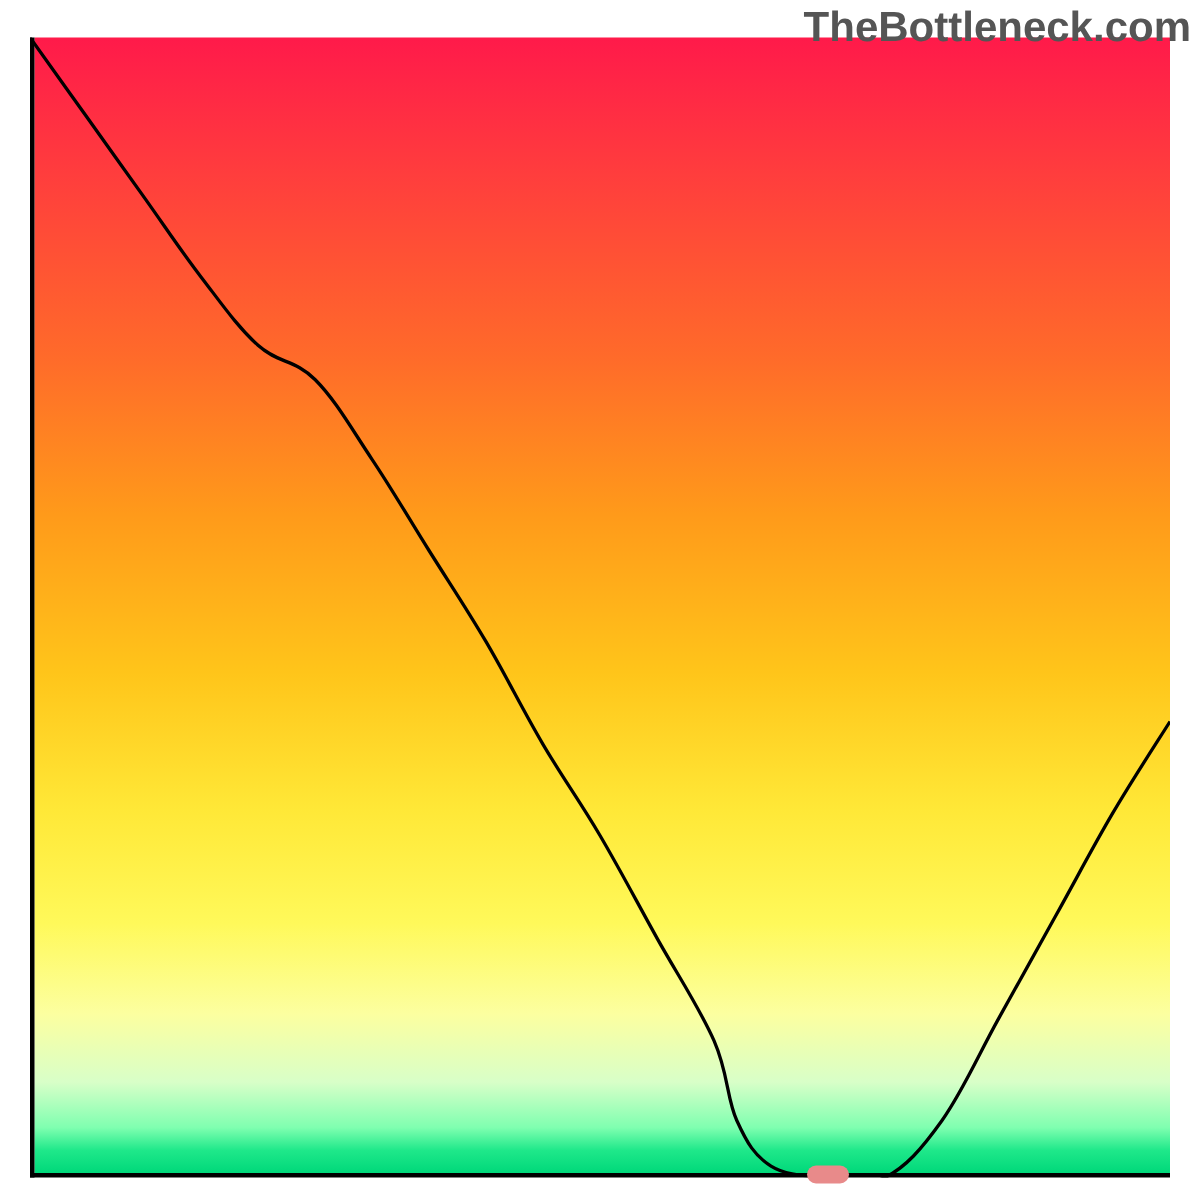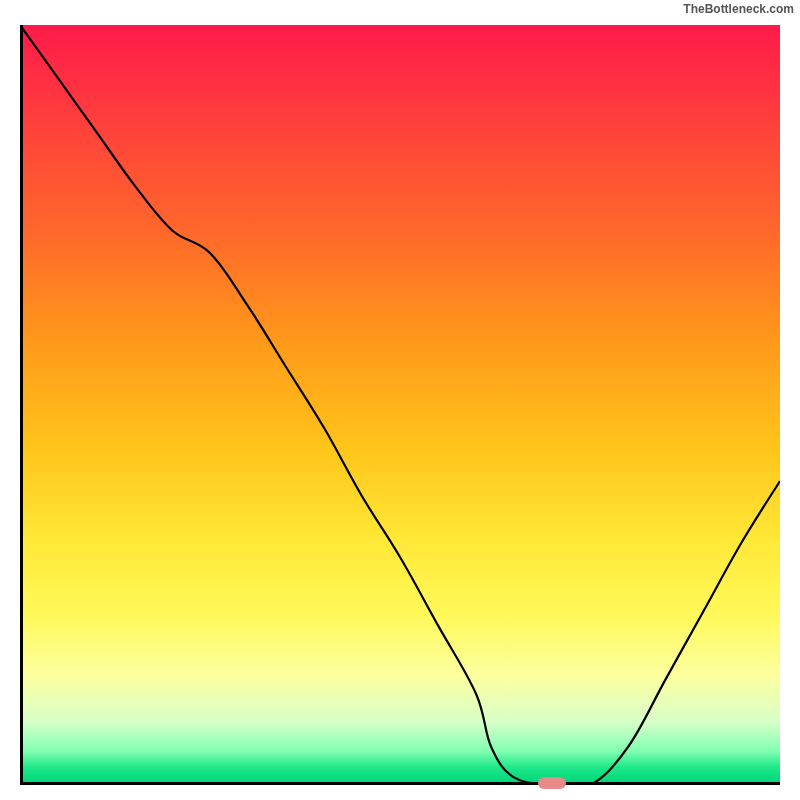--- a/index.html
+++ b/index.html
@@ -9,21 +9,21 @@
     height: 800px;
     background: #ffffff;
     font-family: Arial, Helvetica, sans-serif;
     position: relative;
     overflow: hidden;
   }
   .watermark {
     position: absolute;
     top: 2px;
     right: 6px;
-    font-size: 12px;
+    font-size: 28px;
     font-weight: bold;
     color: #555;
     z-index: 10;
   }
   .plot-area {
     position: absolute;
     left: 20px;
     top: 25px;
     width: 760px;
     height: 760px;

